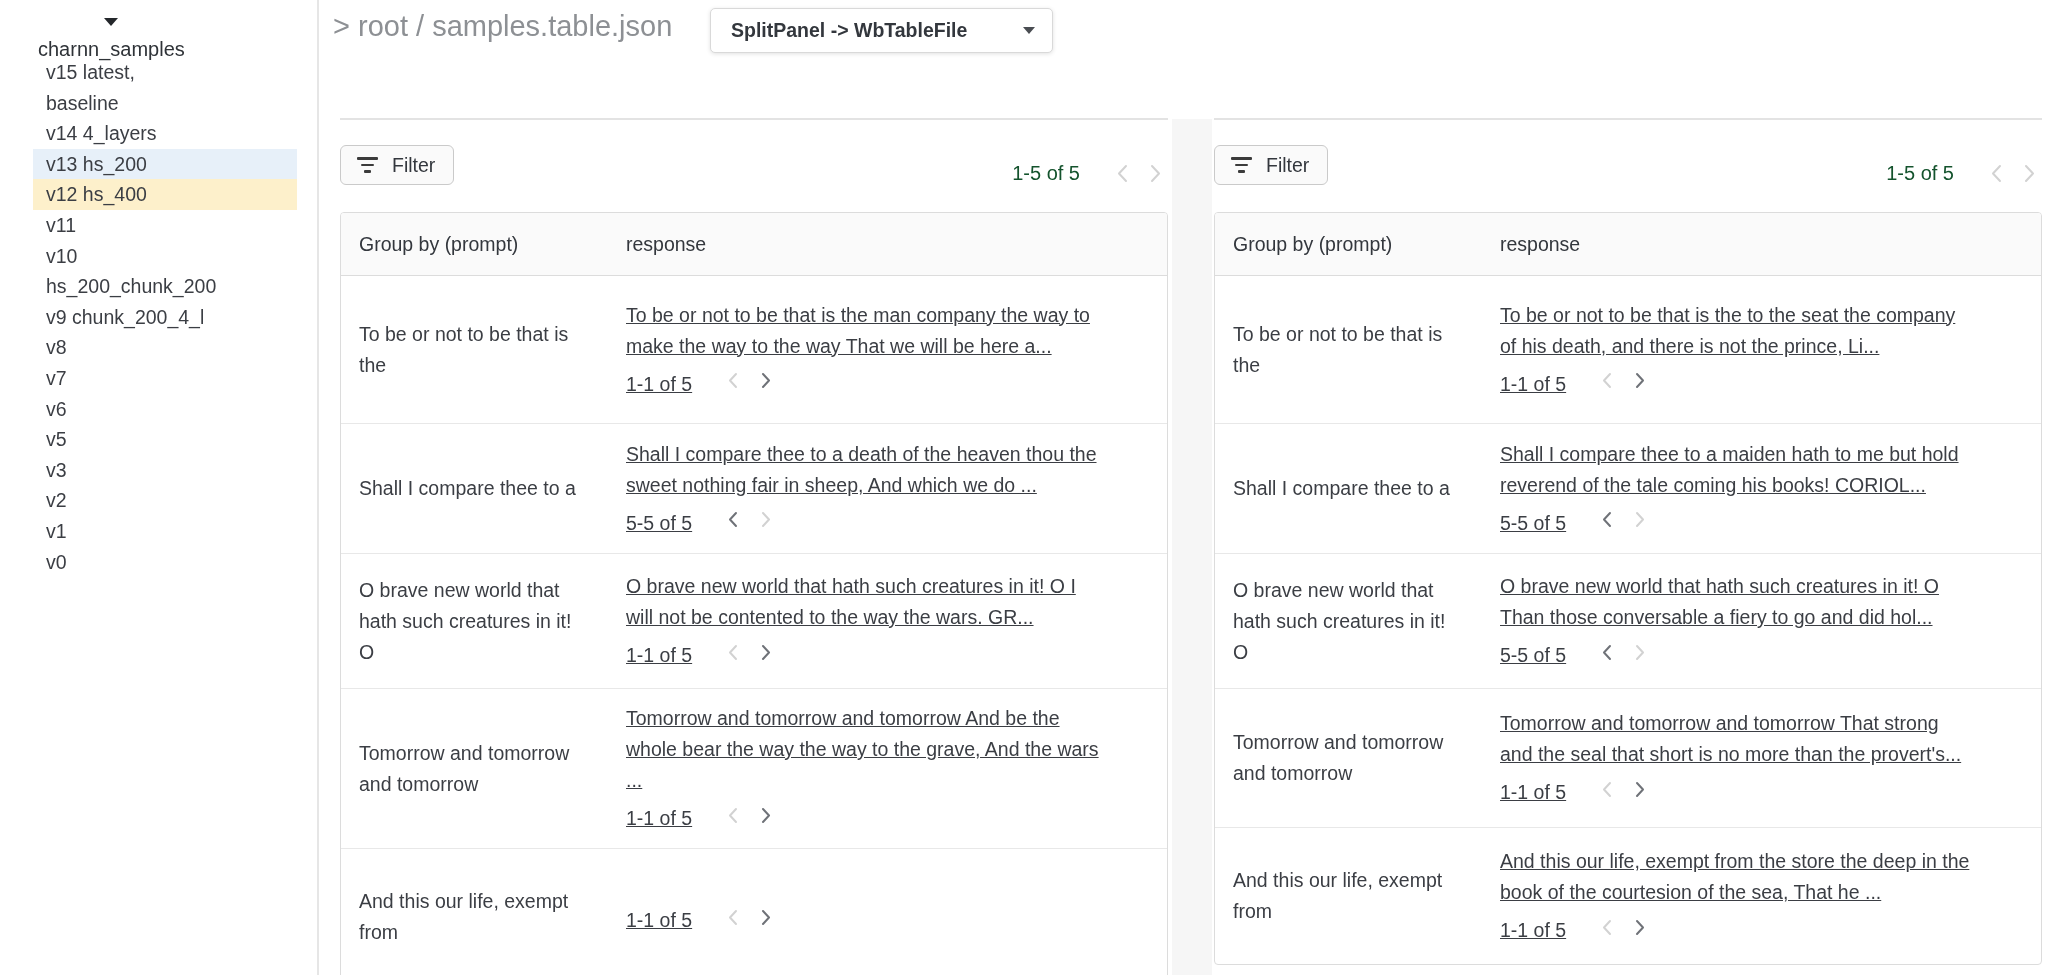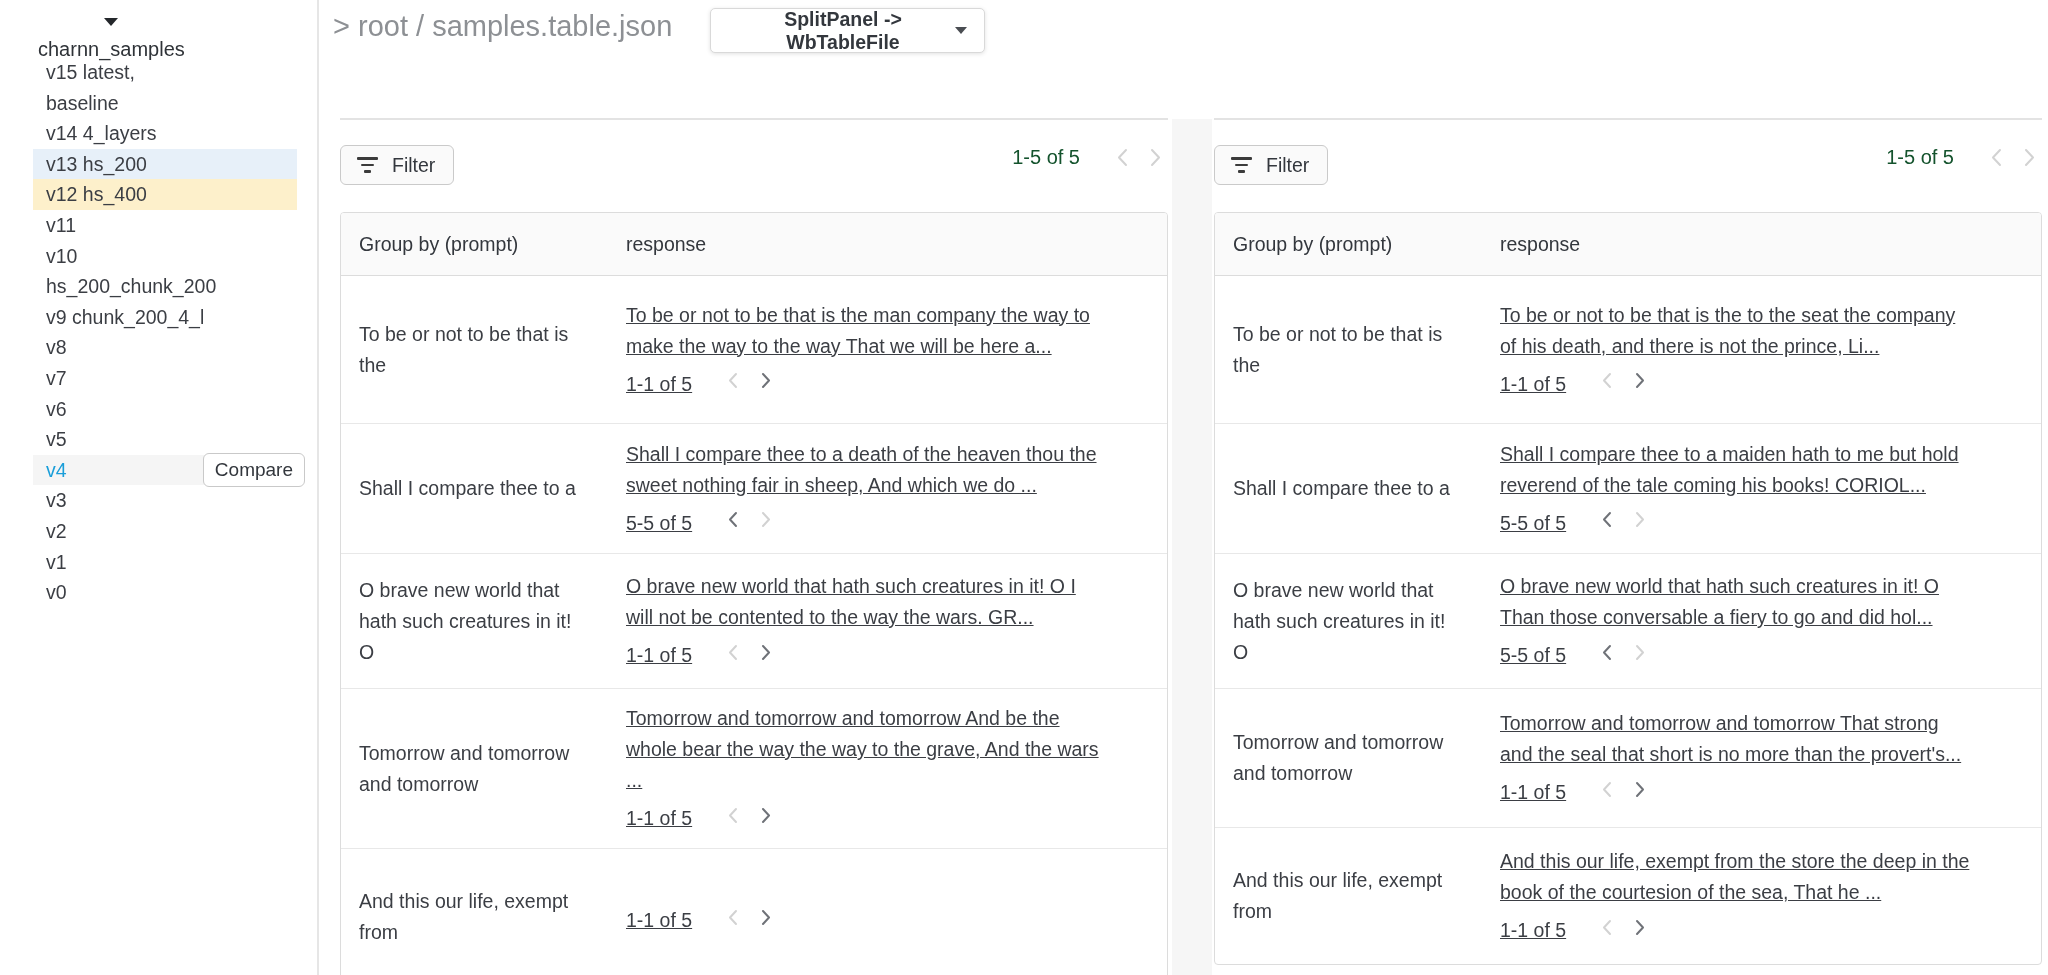--- a/index.html
+++ b/index.html
@@ -29,33 +29,33 @@
     white-space:nowrap;}
   .sb-list li.hl-blue{background:var(--hl-blue);}
   .sb-list li.hl-yellow{background:var(--hl-yellow);}
   .sb-list li.hl-hover{background:#f5f5f5;}
   .sb-list li.sel .lbl{color:var(--accent);}
   .compare-btn{position:absolute;right:-8px;top:-2px;height:34px;padding:0 11px;
     background:#fff;border:1.5px solid #c9c9c9;border-radius:6px;font-size:19px;color:#33373d;
     font-family:inherit;cursor:pointer;line-height:31px;}
   
   .path{position:absolute;left:333px;top:10px;font-size:29px;color:var(--txt-soft);}
-  .panel-select{position:absolute;left:710px;top:8px;width:275px;height:45px;background:#fff;
+  .panel-select{position:absolute;left:710px;top:8px;width:343px;height:45px;background:#fff;
     border:1.5px solid #d9d9d9;border-radius:5px;box-shadow:0 1px 4px rgba(0,0,0,.12);
     display:flex;align-items:center;justify-content:space-between;padding:0 17px 0 20px;
     font-family:inherit;font-size:19.5px;font-weight:600;color:#33373d;cursor:pointer;}
   .dd-caret{width:0;height:0;border-left:6.5px solid transparent;border-right:6.5px solid transparent;
     border-top:7px solid #4a4d52;}
   
   .gutter{position:absolute;left:1172px;top:119px;width:40px;height:856px;background:#f6f6f6;}
   
   .panel{position:absolute;top:119px;width:828px;}
   .panel.p0{left:340px}.panel.p1{left:1214px}
   .panel::before{content:"";position:absolute;top:-1px;left:0;right:0;height:1.5px;background:var(--rule);}
-  .toolbar{margin-top:26px;height:40px;display:flex;align-items:flex-start;justify-content:space-between;}
+  .toolbar{margin-top:26px;height:40px;display:flex;align-items:flex-end;justify-content:space-between;}
   .filter-btn{height:40px;padding:0 18px 0 16px;background:#fafafa;border:1.5px solid #cacaca;
     border-radius:6px;display:flex;align-items:center;gap:14px;font-family:inherit;font-size:19.5px;
     color:#33373d;cursor:pointer;}
   .filter-ico{display:flex;flex-direction:column;align-items:center;gap:4px;}
   .filter-ico i{display:block;height:2.5px;background:#3b3b3b;border-radius:1px;}
   .filter-ico i:nth-child(1){width:21px}.filter-ico i:nth-child(2){width:13px}.filter-ico i:nth-child(3){width:7px}
   .pager{display:flex;align-items:center;}
   .pager .pgtext{font-size:20px;color:#14532d;margin-right:30px;}
   .chev{display:inline-flex;align-items:center;justify-content:center;width:24px;height:24px;
     color:var(--chev-off);cursor:default;}
@@ -94,24 +94,20 @@
     <li class="hl-blue"><span class="lbl">v13 hs_200</span></li>
     <li class="hl-yellow"><span class="lbl">v12 hs_400</span></li>
     <li><span class="lbl">v11</span></li>
     <li><span class="lbl">v10</span></li>
     <li><span class="lbl">hs_200_chunk_200</span></li>
     <li><span class="lbl">v9 chunk_200_4_l</span></li>
     <li><span class="lbl">v8</span></li>
     <li><span class="lbl">v7</span></li>
     <li><span class="lbl">v6</span></li>
     <li><span class="lbl">v5</span></li>
-    <li class="hl-hover sel">
-      <span class="lbl">v4</span>
-      <button class="compare-btn">Compare</button>
-    </li>
     <li><span class="lbl">v3</span></li>
     <li><span class="lbl">v2</span></li>
     <li><span class="lbl">v1</span></li>
     <li><span class="lbl">v0</span></li>
   </ul>
 </aside>
 <div class="sb-divider"></div>
 
 <div class="path">&gt; root / samples.table.json</div>
 <button class="panel-select">

